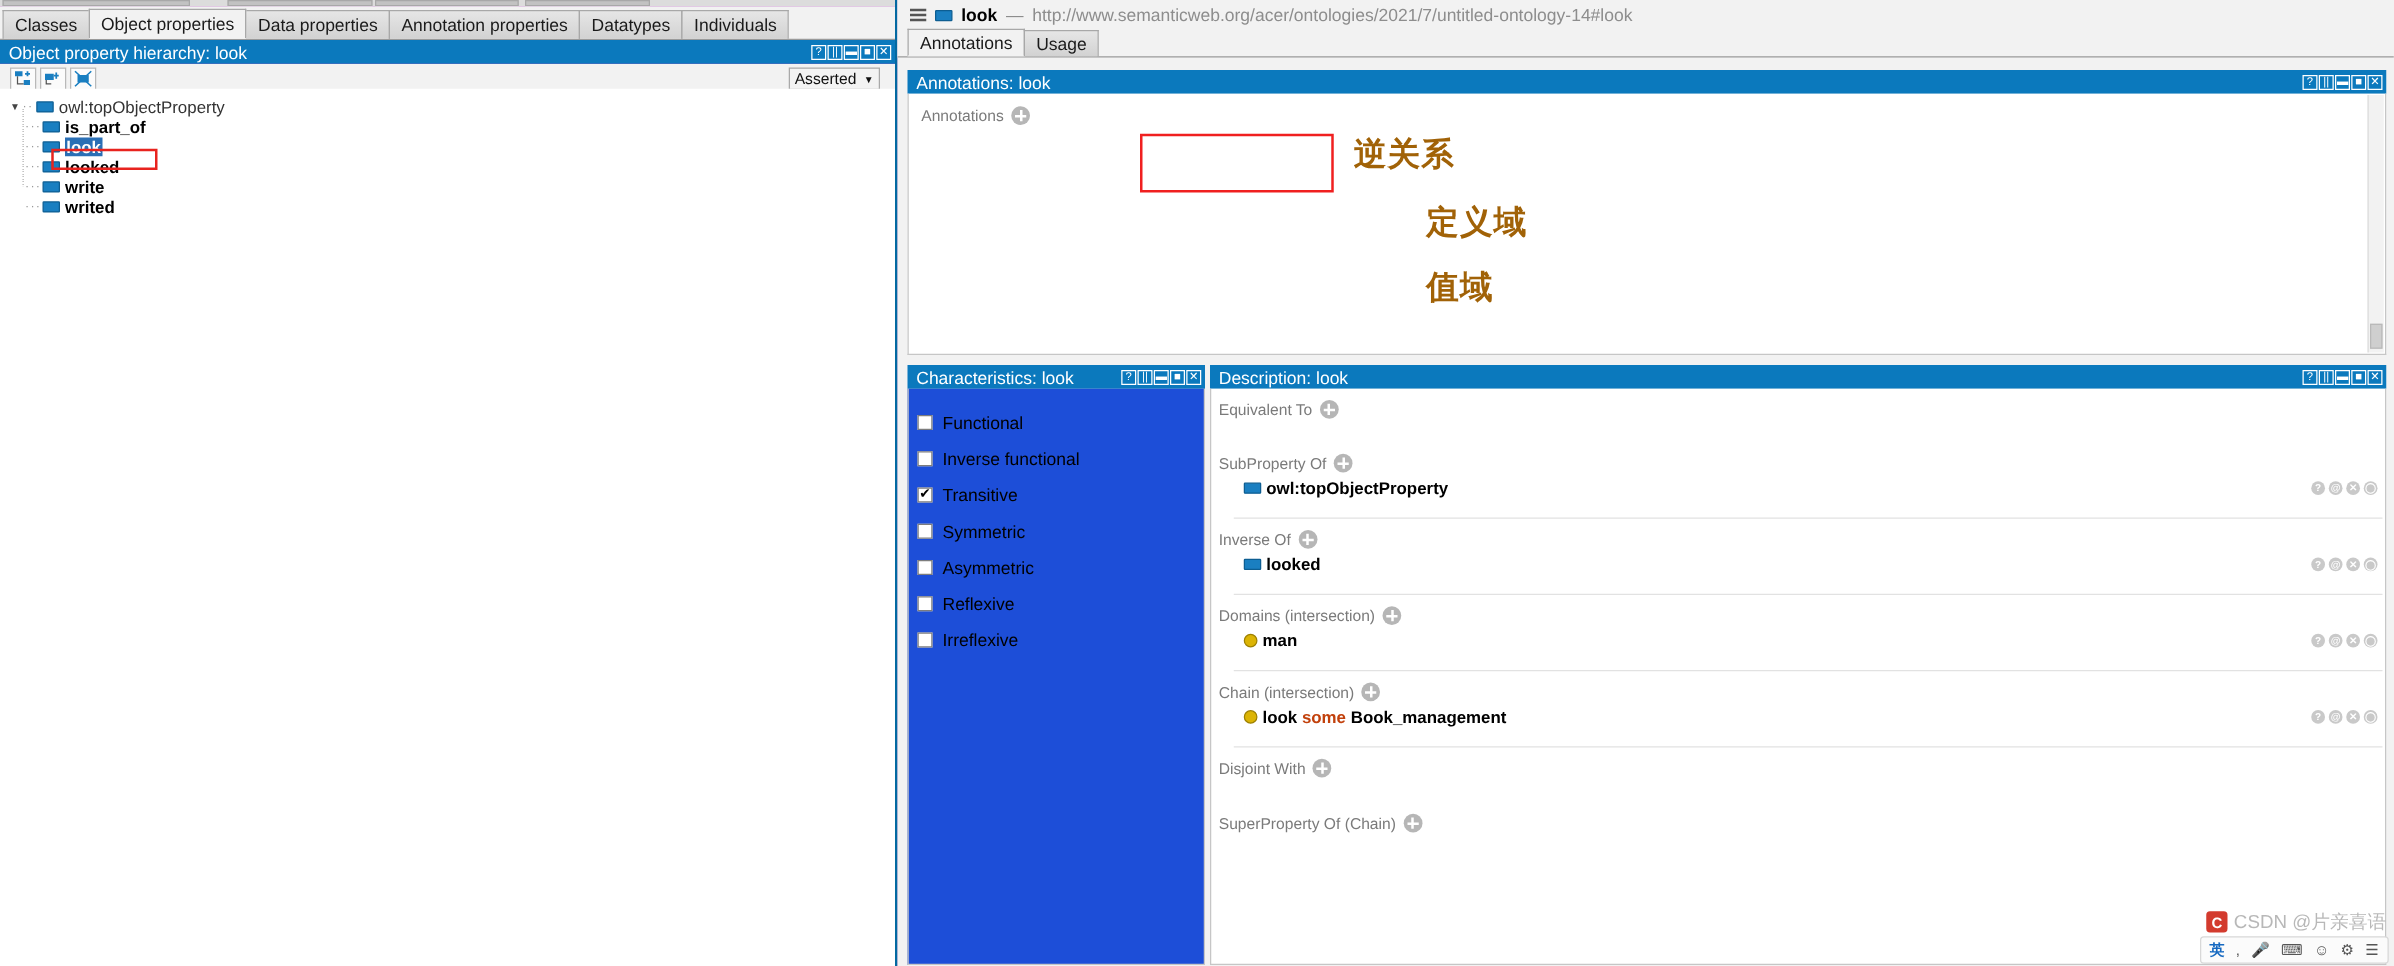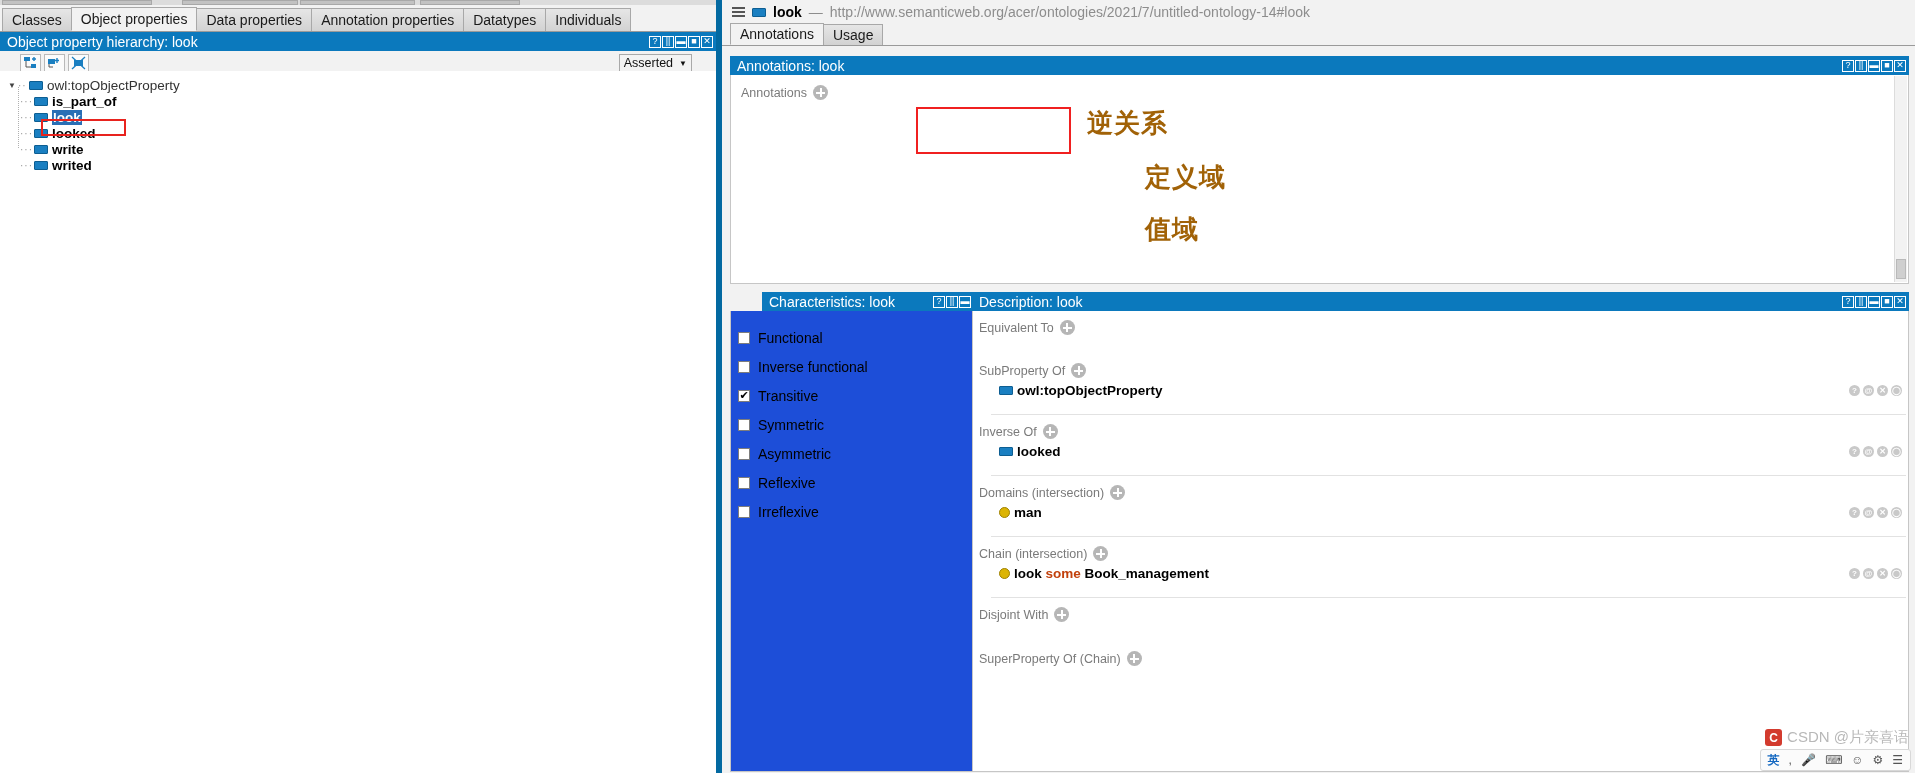--- a/index.html
+++ b/index.html
@@ -8,21 +8,21 @@
     background:#f2f2f2;
     font-family:"Liberation Sans","DejaVu Sans",sans-serif;
     font-size:14px;
     color:#000;
     overflow:hidden;
     position:relative;
   }
   .app{position:absolute;inset:0;display:flex;}
 
   
-  .left-col{width:716px;height:773px;position:relative;background:#a21caf;border-right:6px solid #0369a1;}
+  .left-col{width:716px;height:773px;position:relative;background:#a21caf;border-right:2px solid #0369a1;}
 
   
   .tabstrip{
     height:27px;background:#f2f2f2;display:flex;align-items:flex-end;
     padding-left:2px;box-sizing:border-box;
     border-bottom:1px solid #9a9a9a;
     position:relative;
   }
   .tab{
     height:22px;line-height:22px;padding:0 9px;margin-right:-1px;
@@ -44,21 +44,21 @@
   .phb{
     width:12px;height:12px;border:1px solid #fff;box-sizing:border-box;
     display:inline-flex;align-items:center;justify-content:center;
     font-size:9px;line-height:1;color:#fff;background:#0b79bd;
     font-family:"Liberation Sans",sans-serif;
   }
 
   
   .ptoolbar{
     height:25px;background:#f2f2f2;border-bottom:1px solid #cfcfcf;
-    display:flex;align-items:center;padding:0 20px;box-sizing:border-box;gap:3px;
+    display:flex;align-items:center;padding:0 8px;box-sizing:border-box;gap:3px;
   }
   .tbtn{
     width:21px;height:19px;border:1px solid #b9b9b9;background:#fbfbfb;
     display:flex;align-items:center;justify-content:center;box-sizing:border-box;
   }
   .ptoolbar .grow{flex:1;}
   .assert-select{
     height:18px;min-width:64px;border:1px solid #a9a9a9;background:#f3f3f3;
     font-size:12.5px;display:flex;align-items:center;padding:0 4px;box-sizing:border-box;gap:6px;
     color:#111;margin-right:4px;
@@ -136,21 +136,21 @@
   }
   .plusbtn::before{left:3px;right:3px;top:6.5px;height:2px;}
   .plusbtn::after{top:3px;bottom:3px;left:6.5px;width:2px;}
   .ann-scroll{
     position:absolute;right:1px;top:1px;bottom:1px;width:13px;background:#f2f2f2;
     border-left:1px solid #dcdcdc;box-sizing:border-box;
   }
   .ann-scroll .thumb{position:absolute;left:1px;right:1px;bottom:3px;height:20px;background:#cfcfcf;border:1px solid #b9b9b9;box-sizing:border-box;}
 
   
-  .char-panel{position:absolute;left:8px;top:292px;width:238px;bottom:1px;padding-left:32px;}
+  .char-panel{position:absolute;left:8px;top:292px;width:238px;bottom:1px;}
   .char-body{
     position:absolute;left:0;right:0;top:19px;bottom:0;background:#1d4ed8;
     border:1px solid #c6c6c6;border-top:none;box-sizing:border-box;padding-top:12px;
   }
   .chk-row{display:flex;align-items:center;height:29px;padding-left:7px;font-size:14px;}
   .chk{
     width:12px;height:12px;border:1px solid #7d7d7d;background:#fff;margin-right:8px;
     box-sizing:border-box;display:inline-flex;align-items:center;justify-content:center;
     flex:none;
   }

